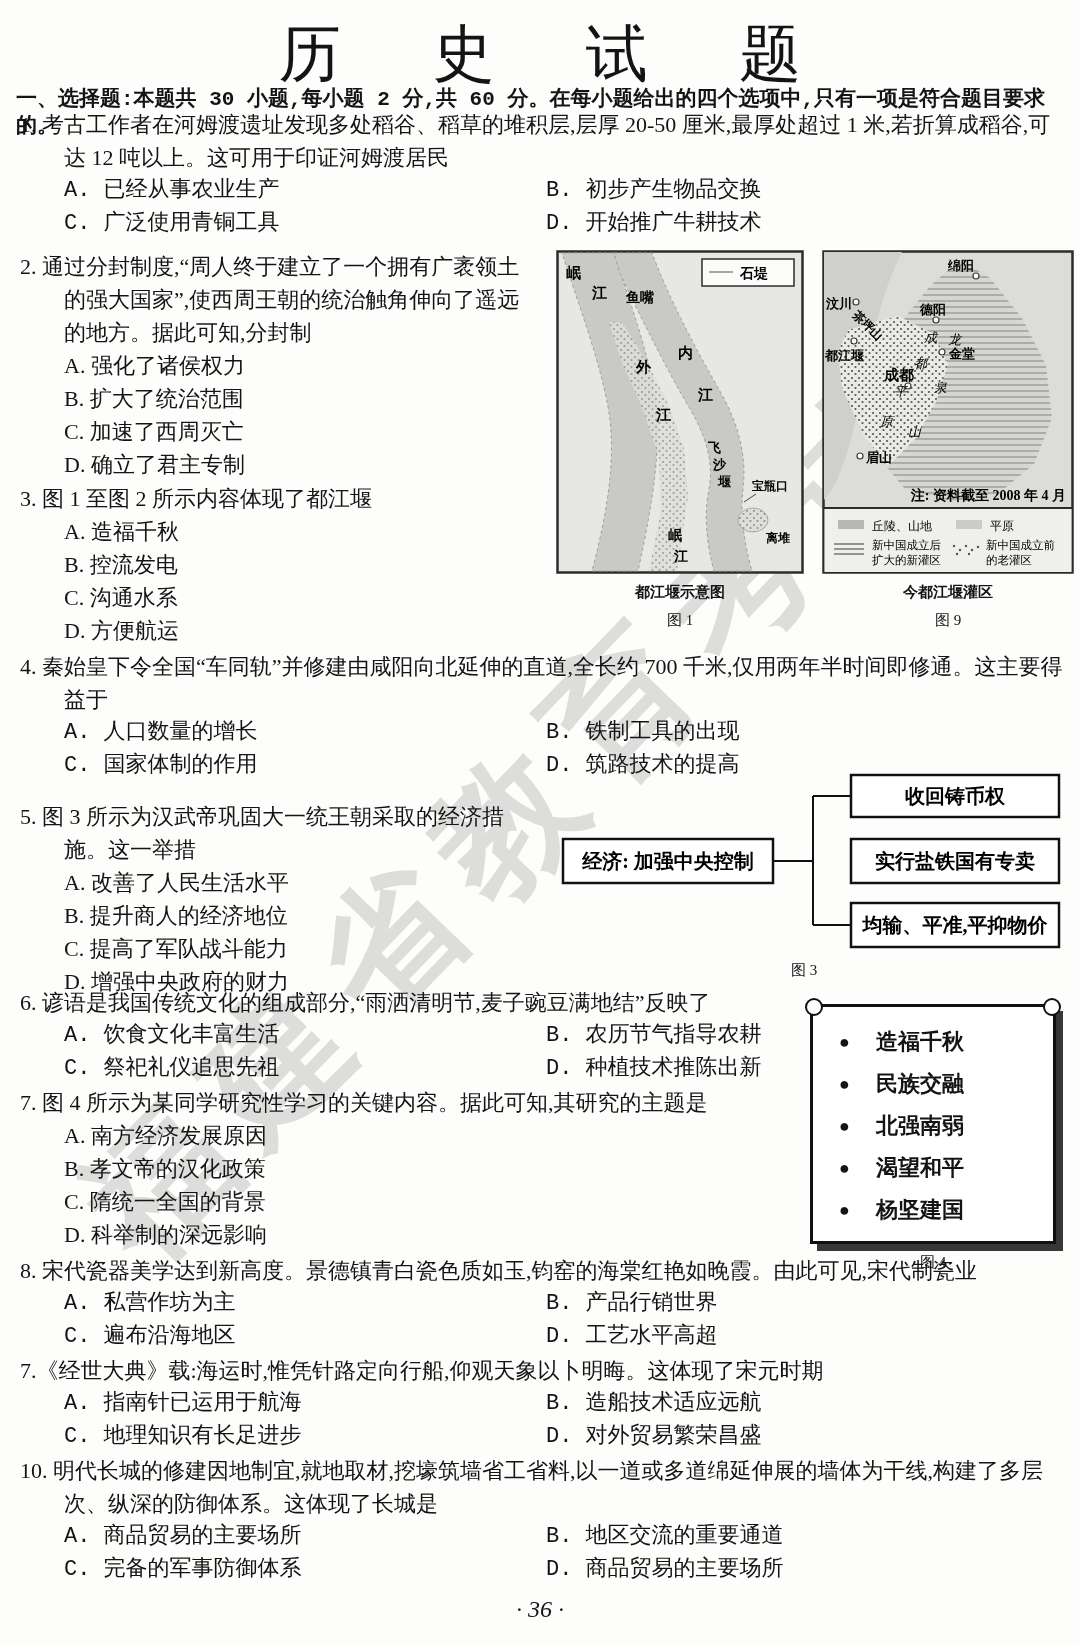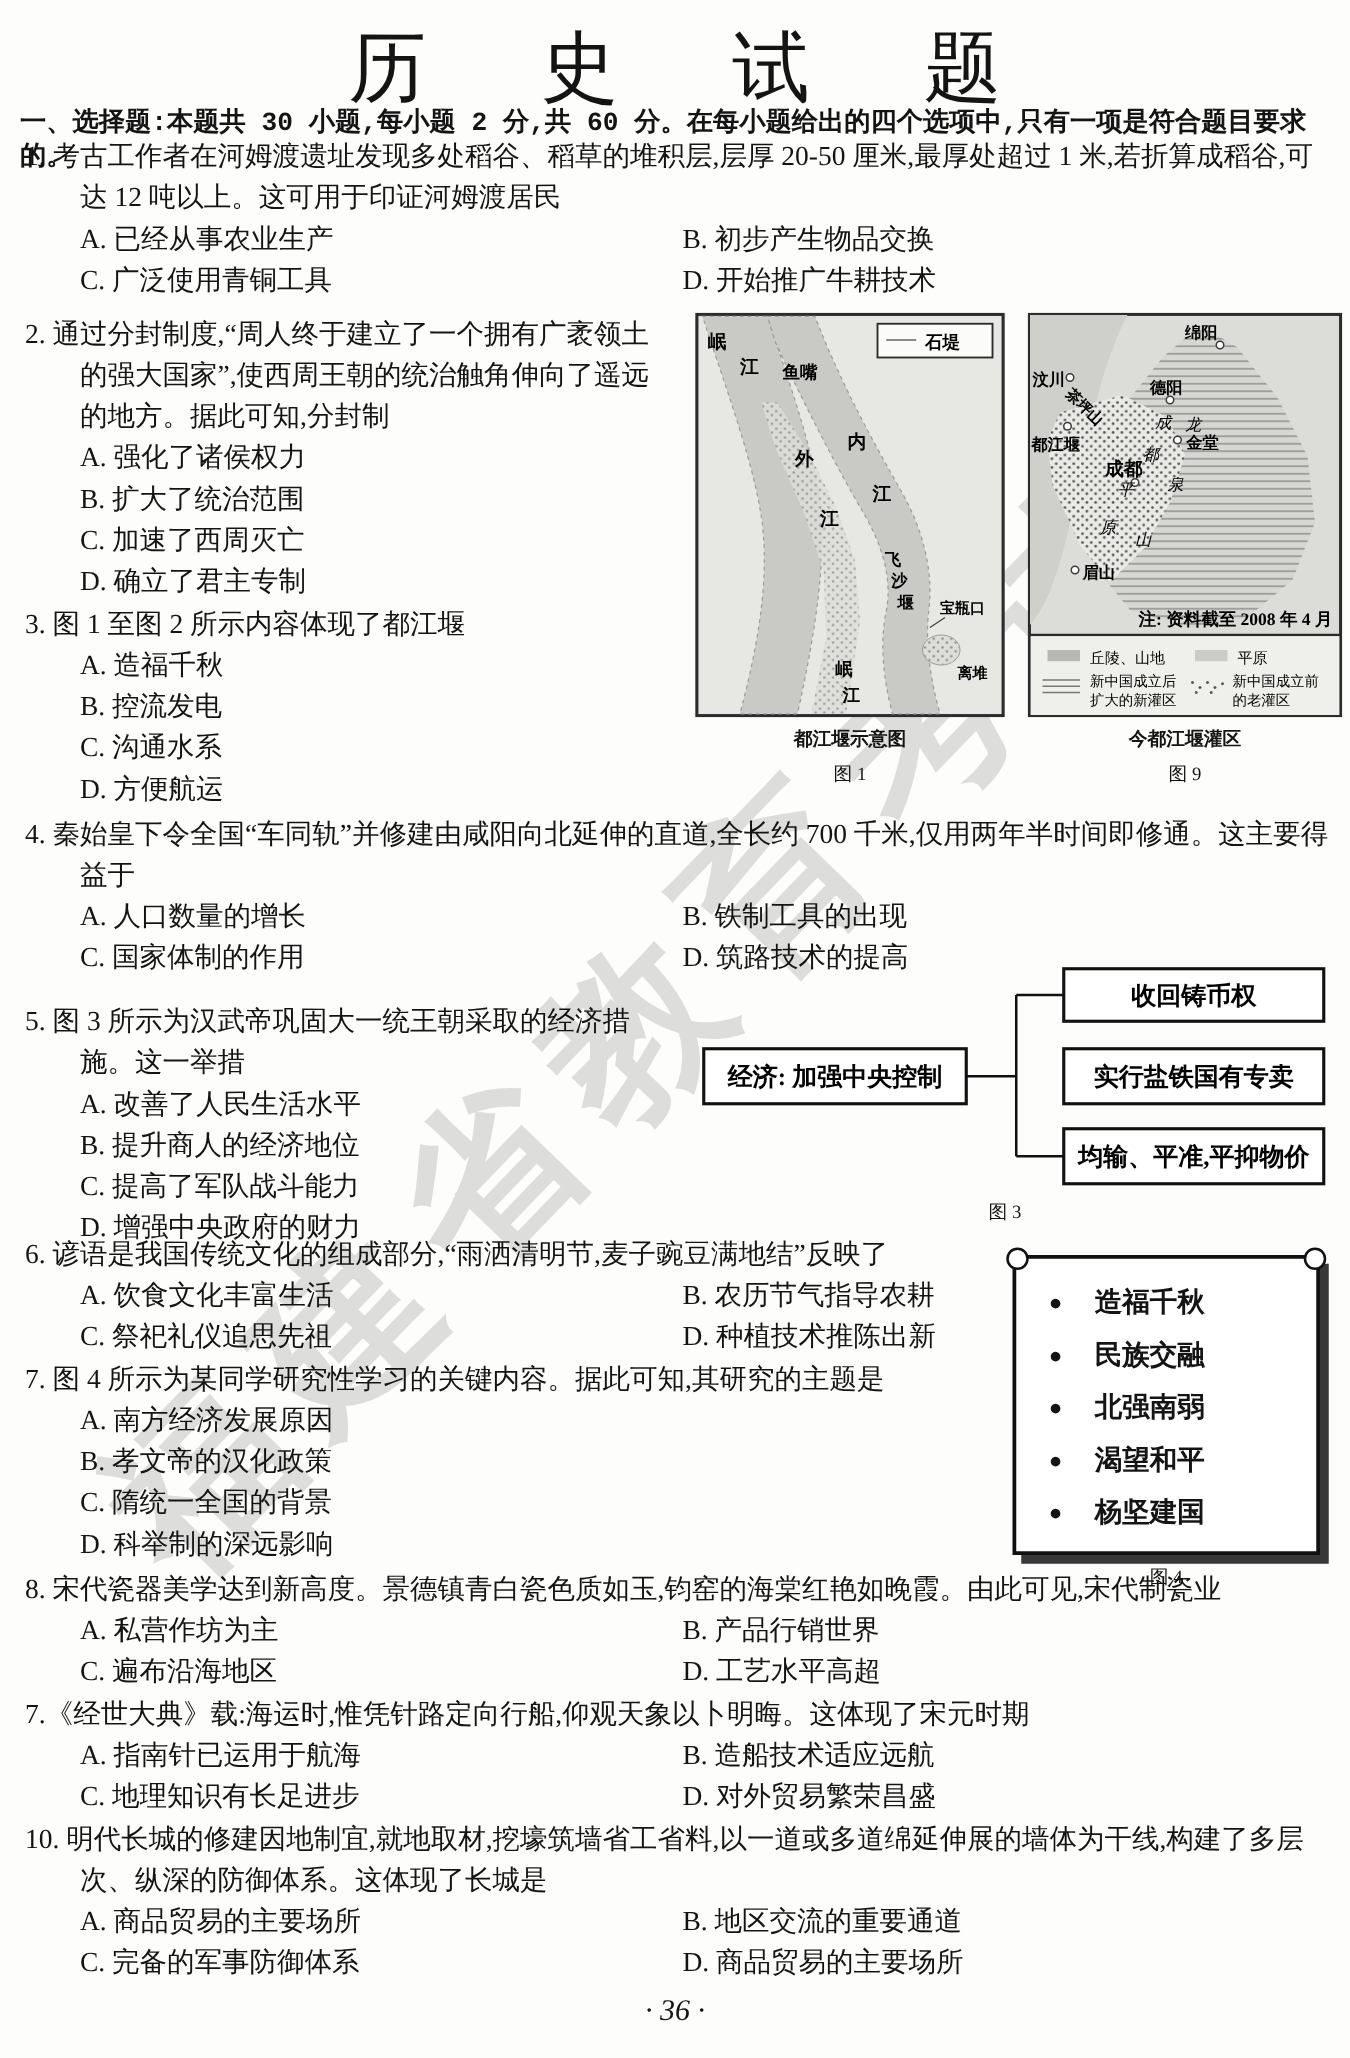--- a/index.html
+++ b/index.html
@@ -17,21 +17,21 @@
     font-size:62px;font-weight:normal;letter-spacing:38px;text-indent:38px;
   }
   .intro{
     position:absolute;top:86px;left:16px;width:1052px;
     font-family:Liberation Mono, monospace;
     font-weight:bold;font-size:21px;line-height:27px;
   }
   .q{position:absolute;left:20px;width:1046px;font-size:22px;line-height:33px;}
   .q.narrow{width:514px;}
   .stem{margin:0;padding-left:44px;text-indent:-44px;}
-  .row2{display:grid;grid-template-columns:482px 1fr;padding-left:44px;}
+  .row2{display:grid;grid-template-columns:482px 1fr;padding-left:44px;font-family:Liberation Mono, monospace;}
   .optcol div{padding-left:44px;}
   .fig{position:absolute;}
   .figcap{text-align:center;font-size:15px;line-height:28px;margin-top:4px;}
   .figcap .ft{font-weight:bold;}
   svg{font-family:"Liberation Serif","DejaVu Serif",serif;display:block;}
   
   .scroll{
     position:relative;border:3px solid #111;background:#fff;
     box-shadow:7px 7px 0 rgba(20,20,20,0.85);padding:14px 0 10px 0;
   }

